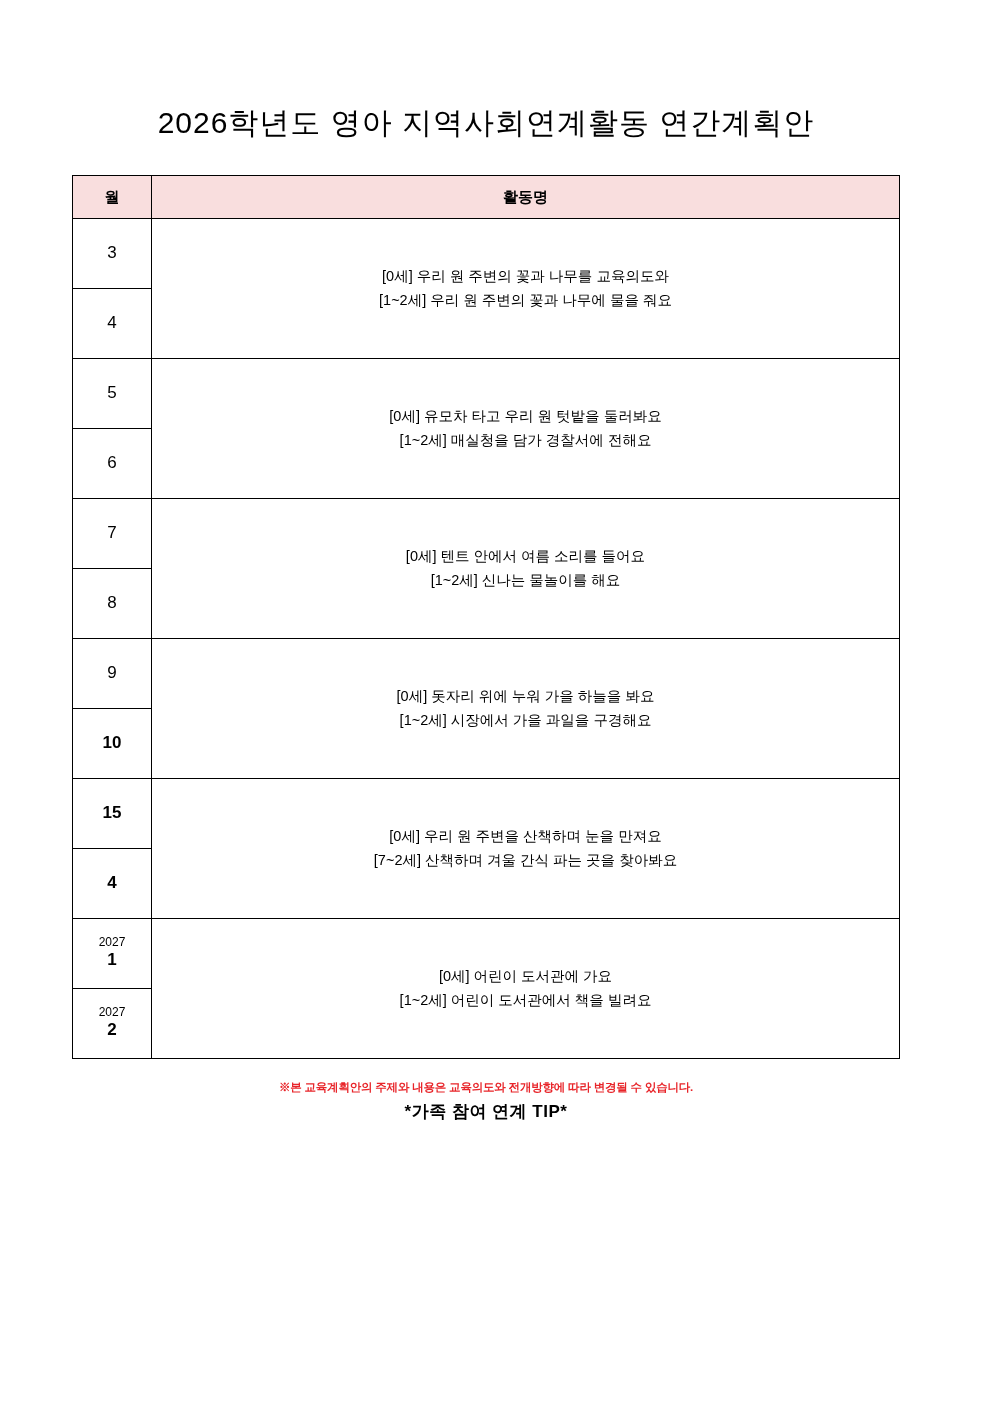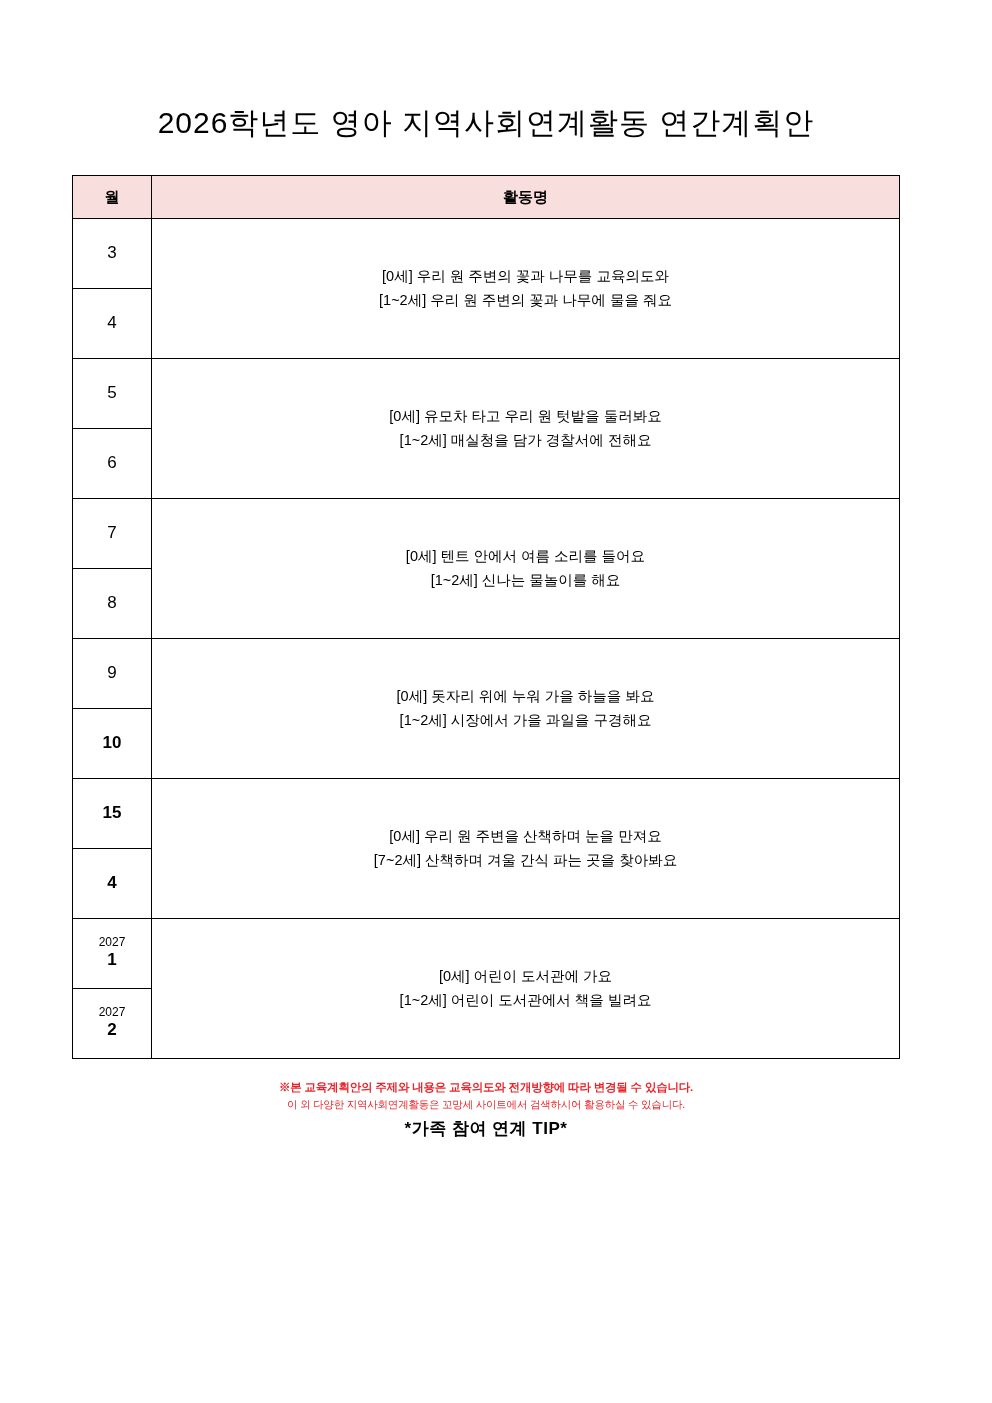--- a/index.html
+++ b/index.html
@@ -238,19 +238,18 @@
             <span class="year">2027</span>
             <span class="num">2</span>
           </td>
         </tr>
       </tbody>
     </table>
   </div>
 
   <div class="notes">
     <div class="note-1">※본 교육계획안의 주제와 내용은 교육의도와 전개방향에 따라 변경될 수 있습니다.</div>
-    <div class="note-2">이 외 다양한 지역사회연계활동은 꼬망세 사이트에서 검색하시어 활용하실 수 있습니다.</div>
   </div>
 
   <div class="tip-title">*가족  참여  연계  TIP*</div>
 
 
 </div>
 
 </body></html>

